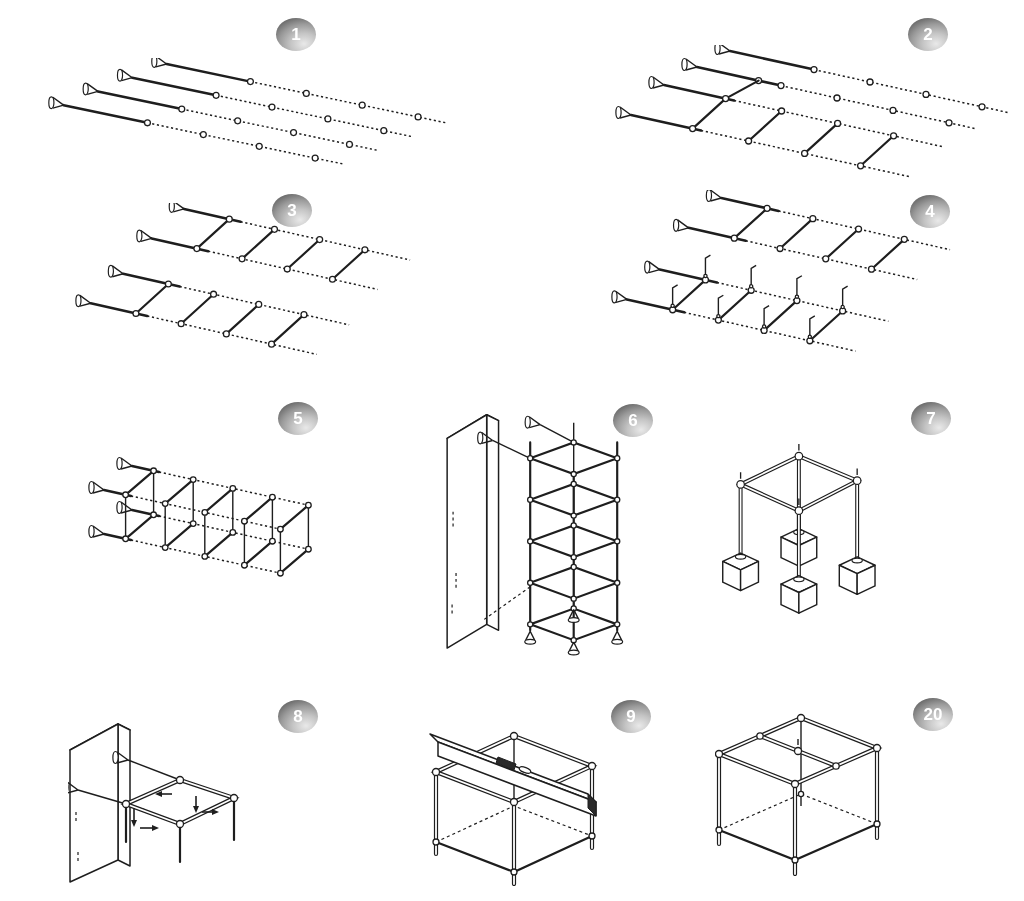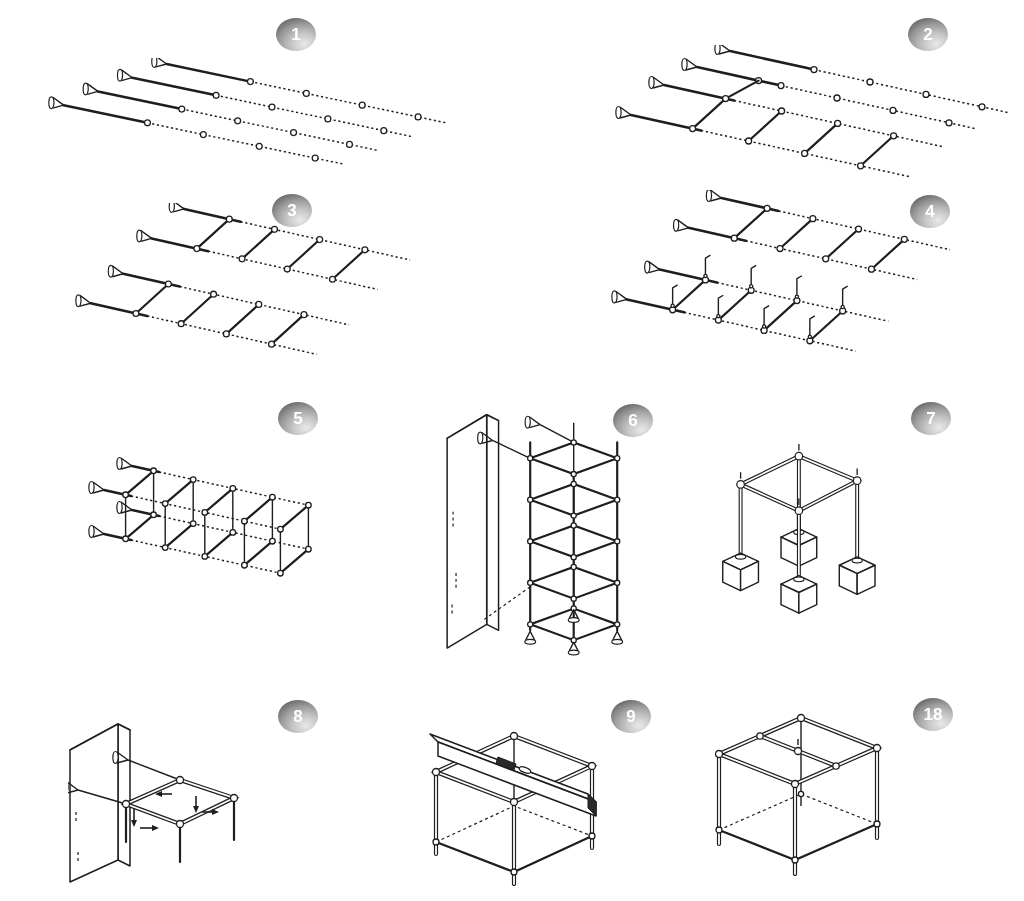--- a/index.html
+++ b/index.html
@@ -471,16 +471,16 @@
           <circle class="nd" cx="121" cy="72" r="3.2"></circle>
           <circle class="nd" cx="83" cy="57" r="3.5"></circle>
         <circle class="nd" cx="4" cy="136" r="3"></circle>
           <circle class="nd" cx="80" cy="166" r="3"></circle>
           <circle class="nd" cx="162" cy="130" r="3"></circle>
           <circle class="nd" cx="86" cy="100" r="2.6"></circle>
       </g>
     </svg>
   </div>
   <div class="badge" style="left:913px;top:698px;">
-      <span>18</span>
+      <span>20</span>
     </div>
 
 </div>
 
 </body></html>

